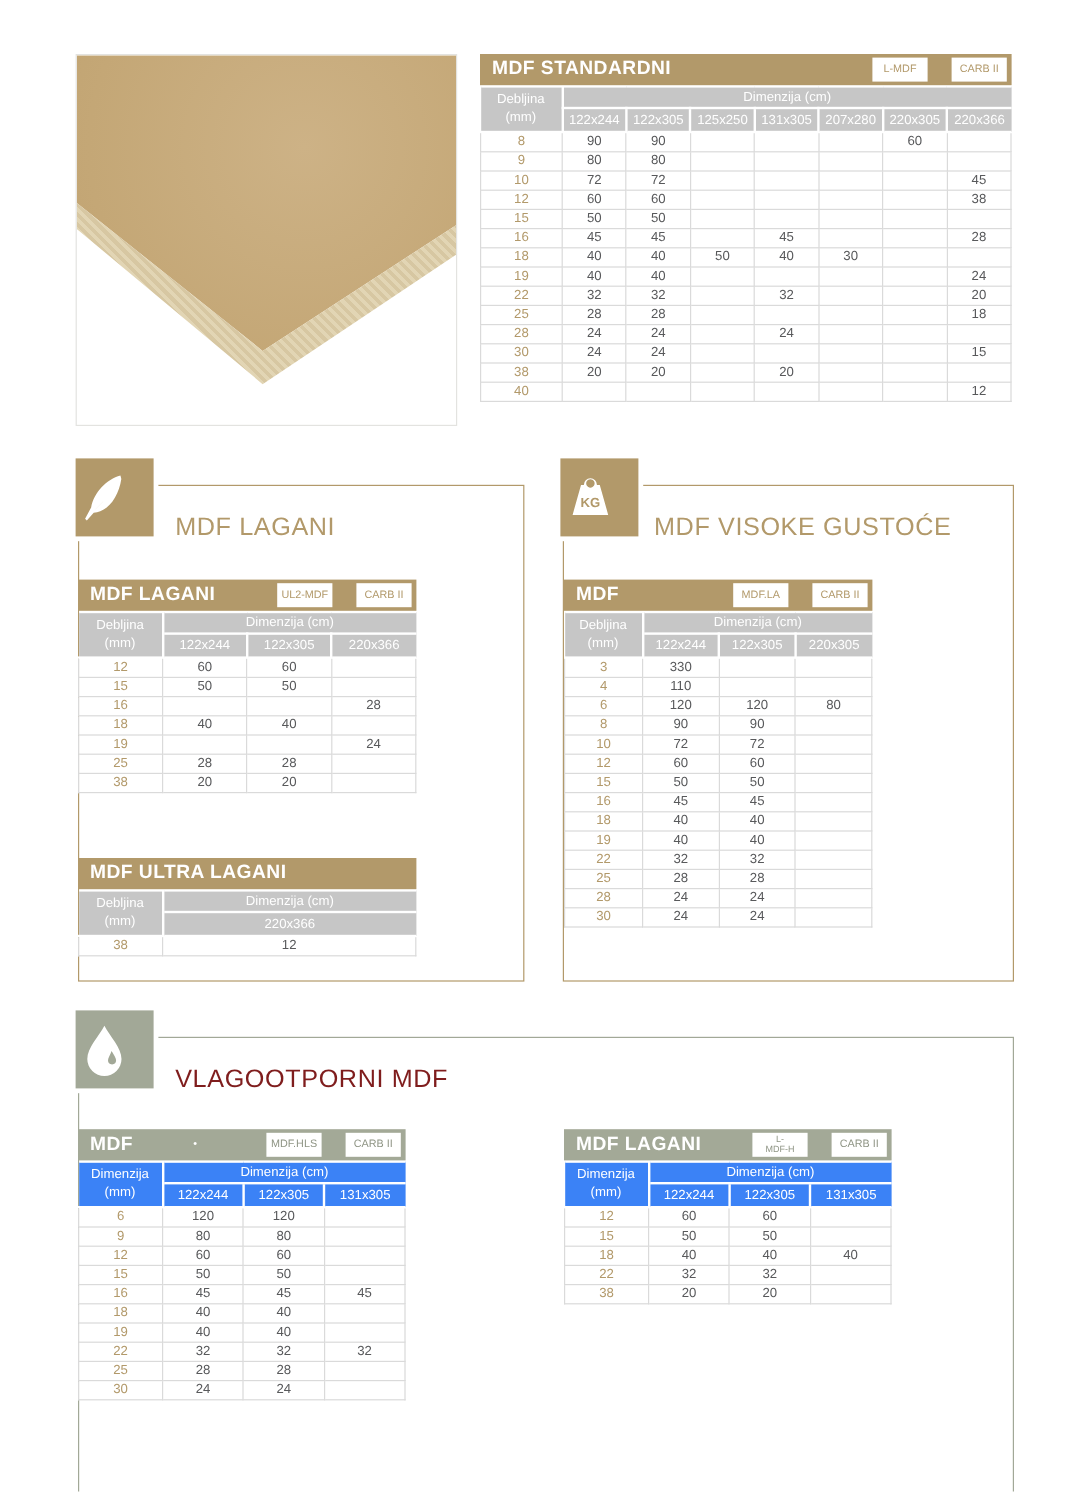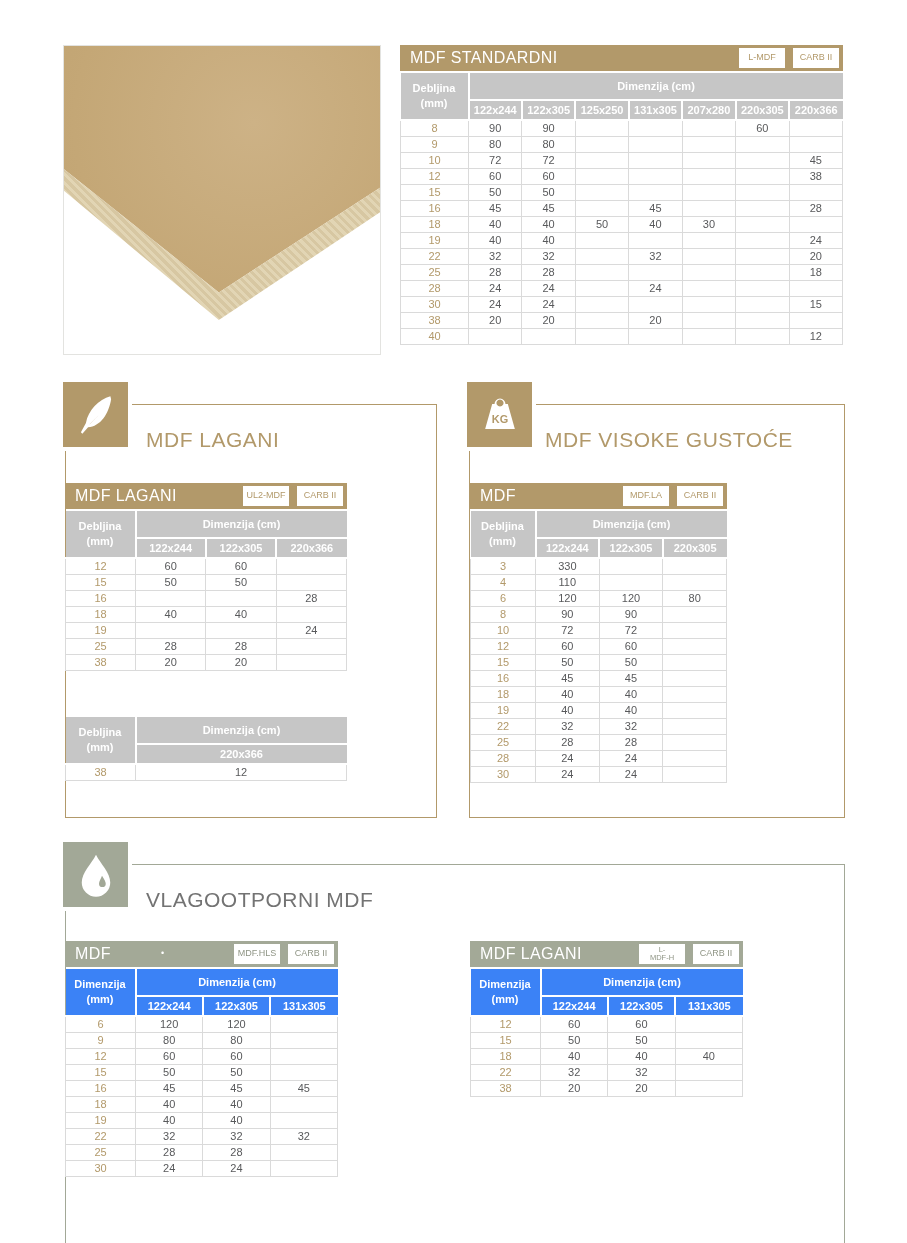--- a/index.html
+++ b/index.html
@@ -15,51 +15,51 @@
          background:radial-gradient(circle at 60% 25%,#cdb286 0%,#c4a776 60%,#bda06e 100%)}
   .board-edge{position:absolute;inset:0;
          clip-path:polygon(0 40%,49% 80%,100% 46%,100% 54%,49% 89%,0 47%);
          background:repeating-linear-gradient(45deg,#e2d5b4 0 3px,#d7c7a2 3px 6px)}
 
   
   .dtable{position:absolute}
   .title-bar{height:26px;position:relative;display:flex;align-items:center}
   .theme-tan .title-bar{background:#b2996a}
   .theme-sage .title-bar{background:#a3a997}
-  .tbl-title{color:#fff;font-size:16px;font-weight:400;letter-spacing:.4px;padding-left:10px}
+  .tbl-title{color:#fff;font-size:16px;font-weight:700;letter-spacing:.4px;padding-left:10px}
   .title-mark{position:absolute;left:96px;top:7px;font-size:9px;color:#fff}
-  .badges{position:absolute;right:4px;top:3px;display:flex;gap:8px}
+  .badges{position:absolute;right:4px;top:3px;display:flex;gap:20px}
   .badge{background:#fff;height:20px;min-width:46px;padding:0 3px;display:flex;align-items:center;
          justify-content:center;font-size:9px;text-align:center;white-space:pre-line;line-height:1.05;overflow:hidden}
   .theme-tan .badge{color:#b2996a}
   .theme-sage .badge{color:#8f9585}
   .badge.two-line{font-size:7.5px}
 
   table{width:100%;border-collapse:collapse;table-layout:fixed}
-  th{background:#c6c6c6;color:#fff;font-weight:700;
+  th{background:#c6c6c6;color:#fff;font-weight:400;
      border-top:2px solid #fff;border-bottom:2px solid #fff;border-right:2px solid #fff;border-left:0}
   th:last-child{border-right:0}
   .theme-sage th{background:#3b82f6}
   .col1-head{font-size:11px;line-height:1.35}
-  .dim-head{font-size:11px;height:28px}
+  .dim-head{font-size:11px;height:18px}
   .size-head{font-size:11px;height:20px}
   td{height:16px;border:1px solid #dadada;text-align:center;font-size:11px;color:#58595b;background:#fff}
   td.thick{color:#b2996a}
 
   
   .section-box{position:absolute;background:transparent}
   .box-tan{border:1px solid #b2996a}
   .box-sage{border:1px solid #a2a897}
-  .icon-sq{position:absolute;width:65px;height:65px;display:flex;align-items:center;justify-content:center;
+  .icon-sq{position:absolute;width:65px;height:65px;display:flex;align-items:center;
            box-shadow:0 0 0 4px #fff;z-index:3}
   .icon-tan{background:#b2996a}
   .icon-sage{background:#a2a897}
   .section-title{position:absolute;font-size:21px;letter-spacing:.5px;font-weight:400}
   .st-tan{color:#b2996a}
-  .st-sage{color:#737373}
+  .st-sage{color:#7f1d1d}
   .kg-text{fill:#b2996a;font-family:"Liberation Sans",sans-serif;font-weight:bold;font-size:14px}
 </style>
 </head>
 <body>
 
 <div class="abs photo">
   <div class="board-top"></div>
   <div class="board-edge"></div>
 </div>
 
@@ -328,20 +328,24 @@
             <td>20</td>
             <td>20</td>
             <td></td>
           </tr>
         </tbody>
       </table>
     </div>
 </div>
 
 <div class="dtable theme-tan" style="left:65px;top:715px;width:282px">
+  <div class="title-bar">
+    <span class="tbl-title">MDF ULTRA LAGANI</span>
+    <span class="badges"></span>
+  </div>
   <div>
       <table>
         <colgroup>
           <col style="width: 70px;">
           <col>
         </colgroup>
         <thead>
           <tr>
             <th class="col1-head" rowspan="2">
               <div>Debljina</div>

